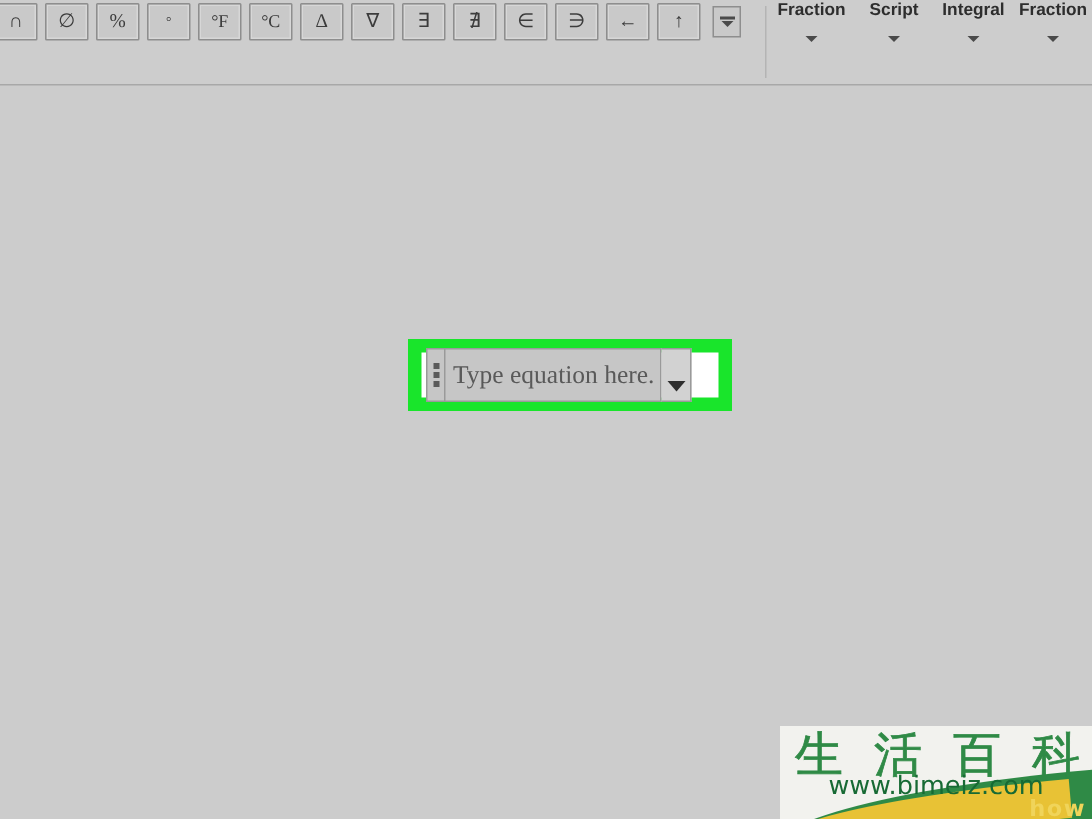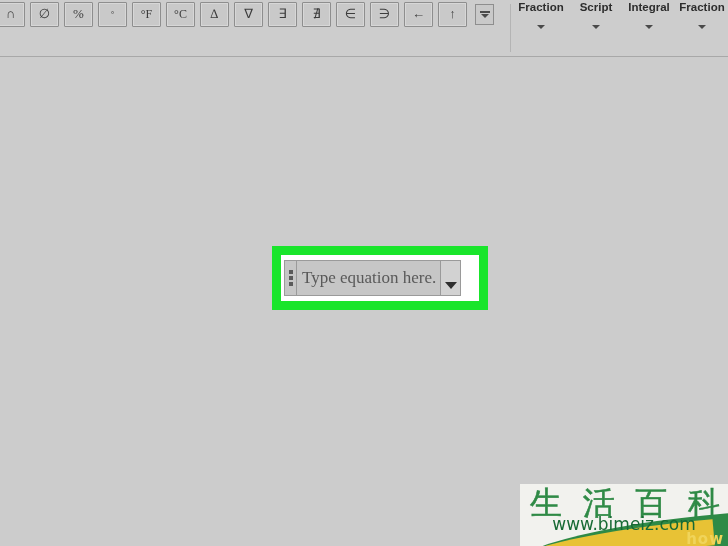--- a/index.html
+++ b/index.html
@@ -141,23 +141,23 @@
     position: absolute;
     left: 0; top: 58px;
     width: 728px;
     height: 488px;
     background: #cccccc;
   }
 
   
   #equation-highlight {
     position: absolute;
-    left: 272px; top: 188px;
+    left: 272px; top: 168px;
     width: 216px;
-    height: 64px;
+    height: 48px;
     background: #19e52b;
     box-sizing: border-box;
     padding: 9px;
   }
   #equation-inner {
     width: 100%;
     height: 100%;
     background: #ffffff;
     box-sizing: border-box;
     display: flex;

